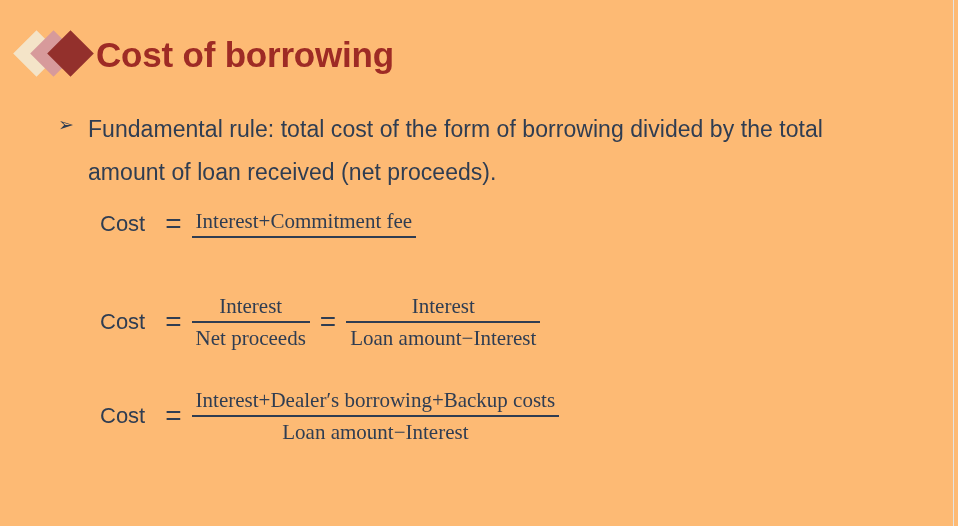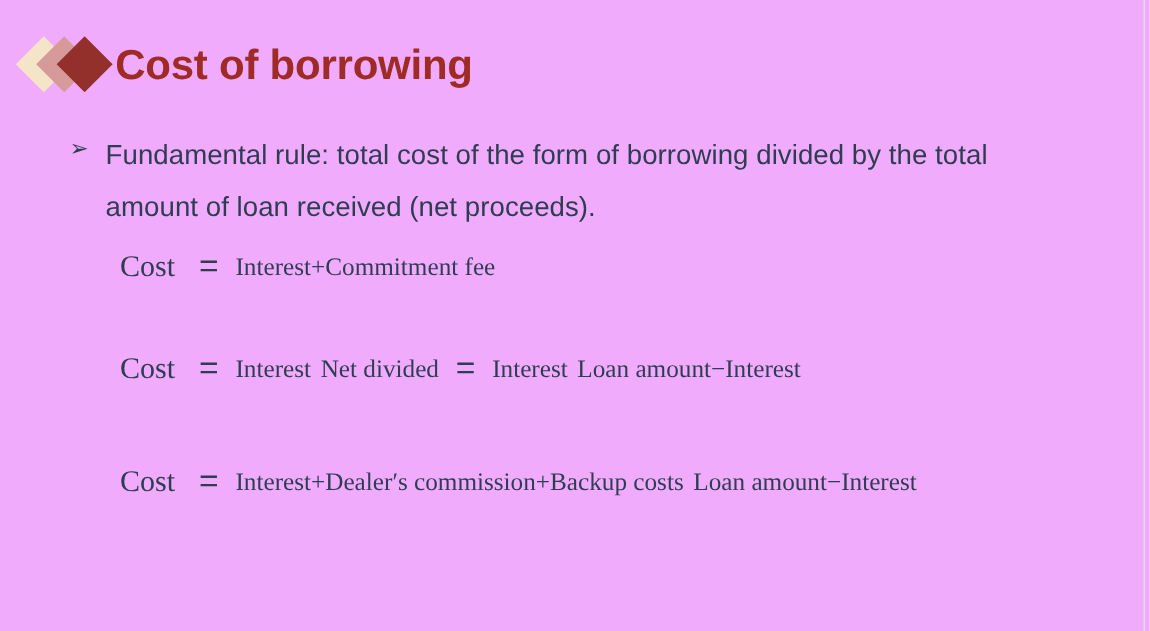--- a/index.html
+++ b/index.html
@@ -11,21 +11,21 @@
     width: 958px;
     height: 526px;
     font-family: "Liberation Sans", sans-serif;
     overflow: hidden;
   }
 
   #slide {
     position: relative;
     width: 958px;
     height: 526px;
-    background: #f0abfc;
+    background: #fdba74;
     box-sizing: border-box;
   }
 
   
   #right-rule {
     position: absolute;
     top: 0;
     right: 4px;
     width: 1px;
     height: 526px;
@@ -99,39 +99,39 @@
     display: flex;
     align-items: center;
     color: #2f3d52;
     white-space: nowrap;
   }
   #eq-1 { left: 100px; top: 208px; }
   #eq-2 { left: 100px; top: 293px; }
   #eq-3 { left: 100px; top: 387px; }
 
   .eq-lhs {
-    font-family: Liberation Serif, serif;
-    font-size: 25px;
+    font-family: Liberation Sans, sans-serif;
+    font-size: 22px;
     font-weight: 300;
     color: #2f3d52;
     line-height: 1;
     padding-right: 10px;
   }
   .eq-rel {
     font-family: "Liberation Sans", sans-serif;
     font-size: 28px;
     font-weight: 300;
     color: #2f3d52;
     line-height: 1;
     padding: 0 10px;
   }
 
   .frac {
     display: inline-flex;
-    flex-direction: row;
+    flex-direction: column;
     align-items: center;
     justify-content: center;
     font-family: "Liberation Serif", serif;
     font-size: 21px;
     color: #2f3d52;
   }
   .frac .num,
   .frac .den {
     display: block;
     padding: 0 4px;
@@ -175,33 +175,33 @@
       <span class="bar"></span>
     </span>
   </div>
 
   <div class="equation" id="eq-2">
     <span class="eq-lhs">Cost</span>
     <span class="eq-rel">=</span>
     <span class="frac">
       <span class="num">Interest</span>
       <span class="bar"></span>
-      <span class="den">Net divided</span>
+      <span class="den">Net proceeds</span>
     </span>
     <span class="eq-rel">=</span>
     <span class="frac">
       <span class="num">Interest</span>
       <span class="bar"></span>
       <span class="den">Loan amount−Interest</span>
     </span>
   </div>
 
   <div class="equation" id="eq-3">
     <span class="eq-lhs">Cost</span>
     <span class="eq-rel">=</span>
     <span class="frac">
-      <span class="num">Interest+Dealer′s commission+Backup costs</span>
+      <span class="num">Interest+Dealer′s borrowing+Backup costs</span>
       <span class="bar"></span>
       <span class="den">Loan amount−Interest</span>
     </span>
   </div>
 
 </div>
 
 </body></html>

